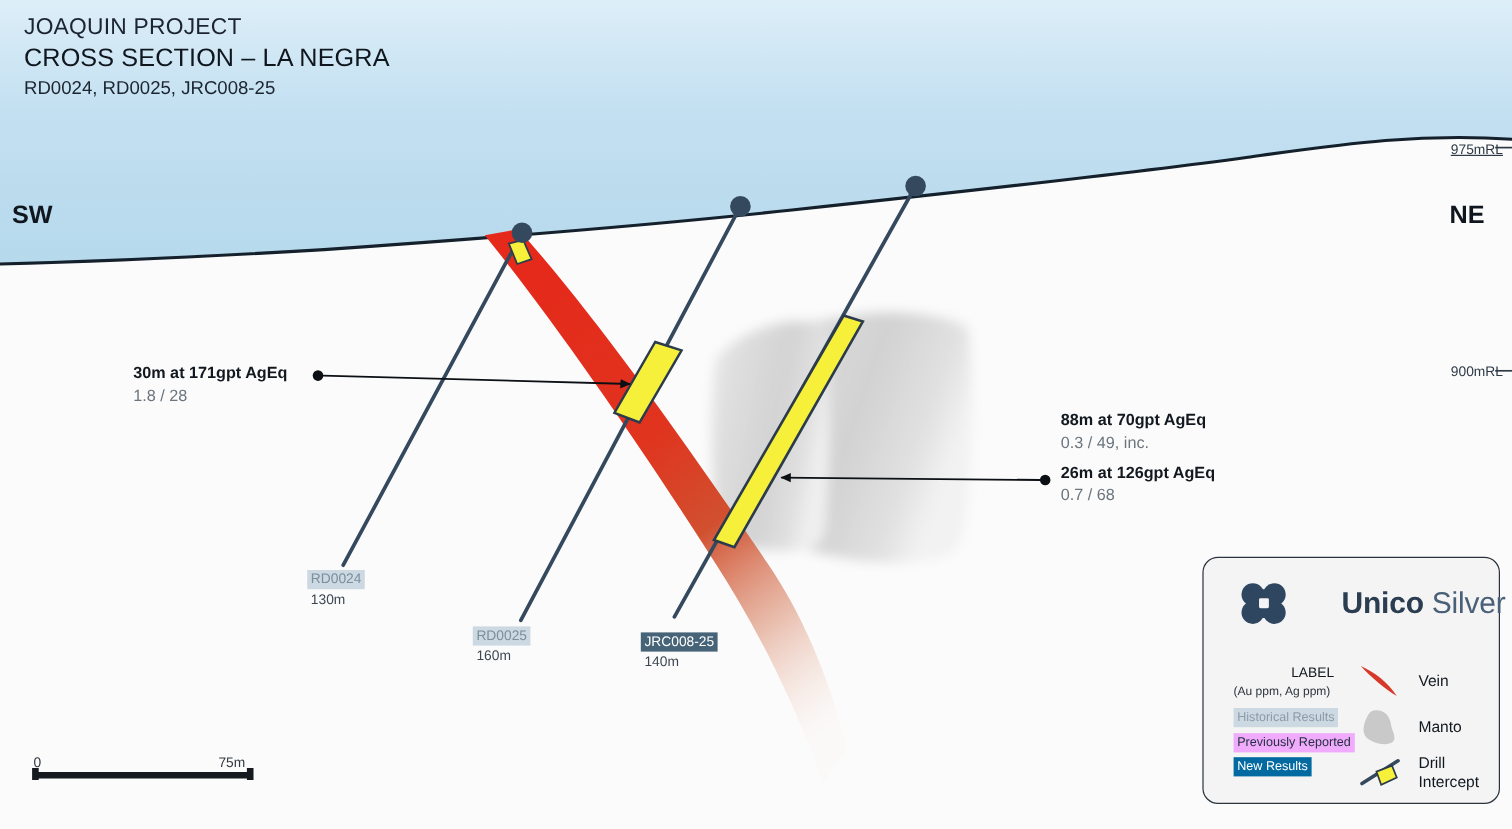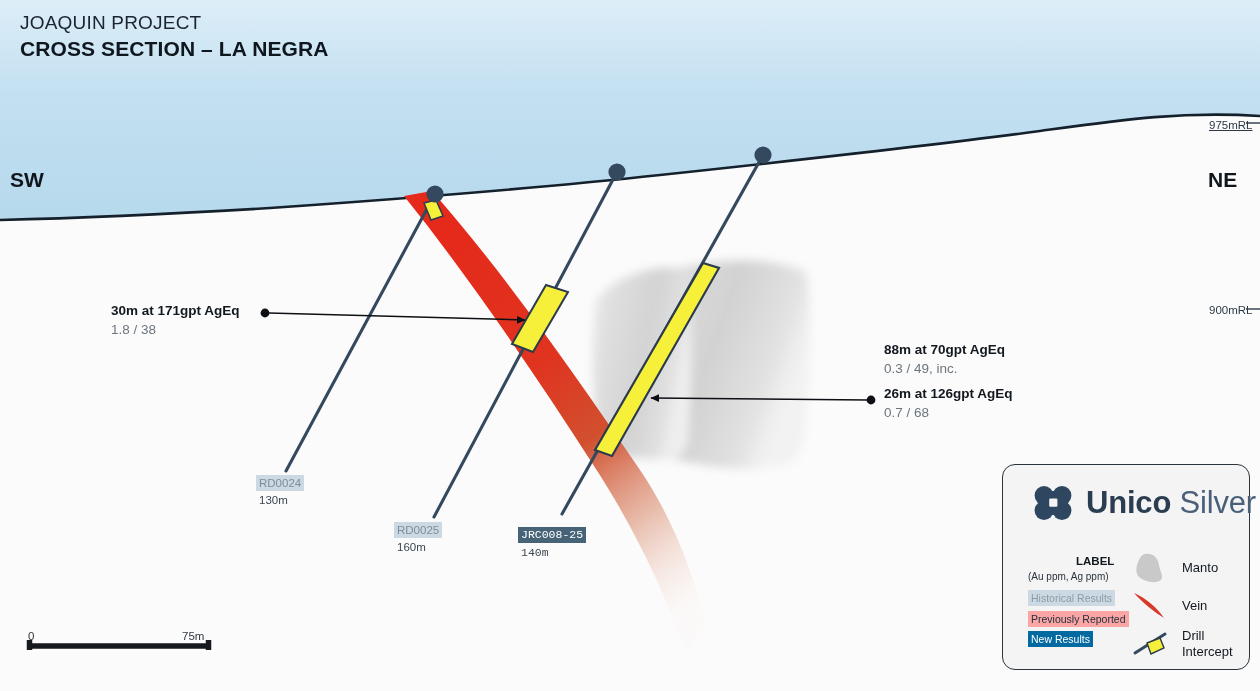--- a/index.html
+++ b/index.html
@@ -34,21 +34,21 @@
   }
   .title-line1 {
     font-size: 19px;
     color: #1b2430;
     letter-spacing: 0.2px;
     line-height: 25px;
     white-space: nowrap;
   }
   .title-line2 {
     font-size: 21px;
-    font-weight: bold;
+    font-weight: normal;
     color: #10161e;
     letter-spacing: 0.1px;
     line-height: 27px;
     white-space: nowrap;
   }
   .title-line3 {
     font-size: 15.5px;
     color: #1b2430;
     line-height: 23px;
     white-space: nowrap;
@@ -118,21 +118,21 @@
     color: #ffffff;
   }
   .hole-depth {
     font-size: 11.5px;
     color: #3c4752;
     padding-left: 3px;
     margin-top: 3px;
   }
   #hole-rd0024 { left: 256px; top: 473px; }
   #hole-rd0025 { left: 394px; top: 520px; }
-  #hole-jrc008 { left: 518px; top: 525px; font-family: Liberation Mono, monospace; }
+  #hole-jrc008 { left: 534px; top: 525px; }
 
   
   .scalebar {
     position: absolute;
     left: 22px;
     top: 630px;
     z-index: 26;
   }
   .scalebar-nums {
     position: relative;
@@ -162,56 +162,57 @@
   }
   .legend-brand {
     position: absolute;
     left: 28px;
     top: 18px;
     display: flex;
     align-items: center;
     gap: 9px;
   }
   .brand-text {
-    font-size: 31px;
+    font-size: 25px;
     color: #30465c;
     letter-spacing: -0.2px;
     white-space: nowrap;
+    margin-left: 32px;
   }
   .brand-text b { font-weight: bold; color: #2b3d51; }
   .brand-text span { font-weight: normal; color: #4a6079; }
 
   .legend-left {
     position: absolute;
     left: 25px;
     top: 88px;
     width: 120px;
   }
   .legend-label-title {
     font-size: 11.5px;
-    font-weight: bold;
+    font-weight: normal;
     color: #12181f;
     line-height: 16px;
     padding-left: 48px;
   }
   .legend-label-sub {
     font-size: 10px;
     color: #2b333c;
     line-height: 15px;
     margin-bottom: 4px;
   }
   .swatch-row { margin-top: 2.5px; }
   .swatch {
     display: inline-block;
     font-size: 10.5px;
     padding: 1px 3px;
     line-height: 14px;
   }
   .sw-hist { background: #ccd9e2; color: #8b9ca8; }
-  .sw-prev { background: #fca5a5; color: #223140; }
+  .sw-prev { background: #f0abfc; color: #223140; }
   .sw-new  { background: #0369a1; color: #ffffff; }
 
   .legend-items {
     position: absolute;
     left: 128px;
     top: 84px;
     width: 112px;
   }
   .legend-item {
     display: flex;
@@ -351,31 +352,32 @@
     <g>
       <line x1="28" y1="646" x2="210" y2="646" stroke="#16191d" stroke-width="5.5"></line>
       <line x1="29.5" y1="640" x2="29.5" y2="650" stroke="#16191d" stroke-width="5.5"></line>
       <line x1="208.5" y1="640" x2="208.5" y2="650" stroke="#16191d" stroke-width="5.5"></line>
     </g>
   </svg>
 
   <div class="title-block">
     <div class="title-line1">JOAQUIN PROJECT</div>
     <div class="title-line2">CROSS SECTION – LA NEGRA</div>
+    <div class="title-line3">RD0024, RD0025, JRC008-25</div>
   </div>
 
   <div class="compass sw">SW</div>
   <div class="compass ne">NE</div>
 
   <div class="rl-label rl-975">975mRL</div>
   <div class="rl-label rl-900">900mRL</div>
 
   <div class="callout" id="callout-left">
     <div class="callout-main">30m at 171gpt AgEq</div>
-    <div class="callout-sub">1.8 / 38</div>
+    <div class="callout-sub">1.8 / 28</div>
   </div>
 
   <div class="callout" id="callout-right">
     <div class="callout-main">88m at 70gpt AgEq</div>
     <div class="callout-sub">0.3 / 49, inc.</div>
     <div class="callout-gap"></div>
     <div class="callout-main">26m at 126gpt AgEq</div>
     <div class="callout-sub">0.7 / 68</div>
   </div>
 
@@ -433,33 +435,33 @@
       <div class="swatch-row">
         <span class="swatch sw-new">New Results</span>
       </div>
     </div>
 
     <div class="legend-items">
 
       <div class="legend-item">
         <span class="sym">
           <svg width="42" height="34" viewBox="0 0 42 34">
+            <path d="M3,4 C14,9 25,17 33,29 C23,23 12,14 3,4 Z" fill="#d6392a"></path>
+          </svg>
+        </span>
+        <span class="txt">Vein</span>
+      </div>
+
+      <div class="legend-item">
+        <span class="sym">
+          <svg width="42" height="34" viewBox="0 0 42 34">
             <path d="M14,3 C22,2 27,7 28,14 C29,21 33,25 30,29 C25,33 14,31 8,26 C3,21 6,12 9,7 C10,5 12,3.2 14,3 Z" fill="#c9c9c9"></path>
           </svg>
         </span>
         <span class="txt">Manto</span>
-      </div>
-
-      <div class="legend-item">
-        <span class="sym">
-          <svg width="42" height="34" viewBox="0 0 42 34">
-            <path d="M3,4 C14,9 25,17 33,29 C23,23 12,14 3,4 Z" fill="#d6392a"></path>
-          </svg>
-        </span>
-        <span class="txt">Vein</span>
       </div>
 
       <div class="legend-item">
         <span class="sym">
           <svg width="42" height="34" viewBox="0 0 42 34">
             <line x1="4" y1="26" x2="34" y2="7" stroke="#34495e" stroke-width="3" stroke-linecap="round"></line>
             <polygon points="16,16 29,11 33,21 20,27" fill="#f7f03a" stroke="#2b3b4c" stroke-width="1.4"></polygon>
           </svg>
         </span>
         <span class="txt" style="white-space:pre-line">Drill

